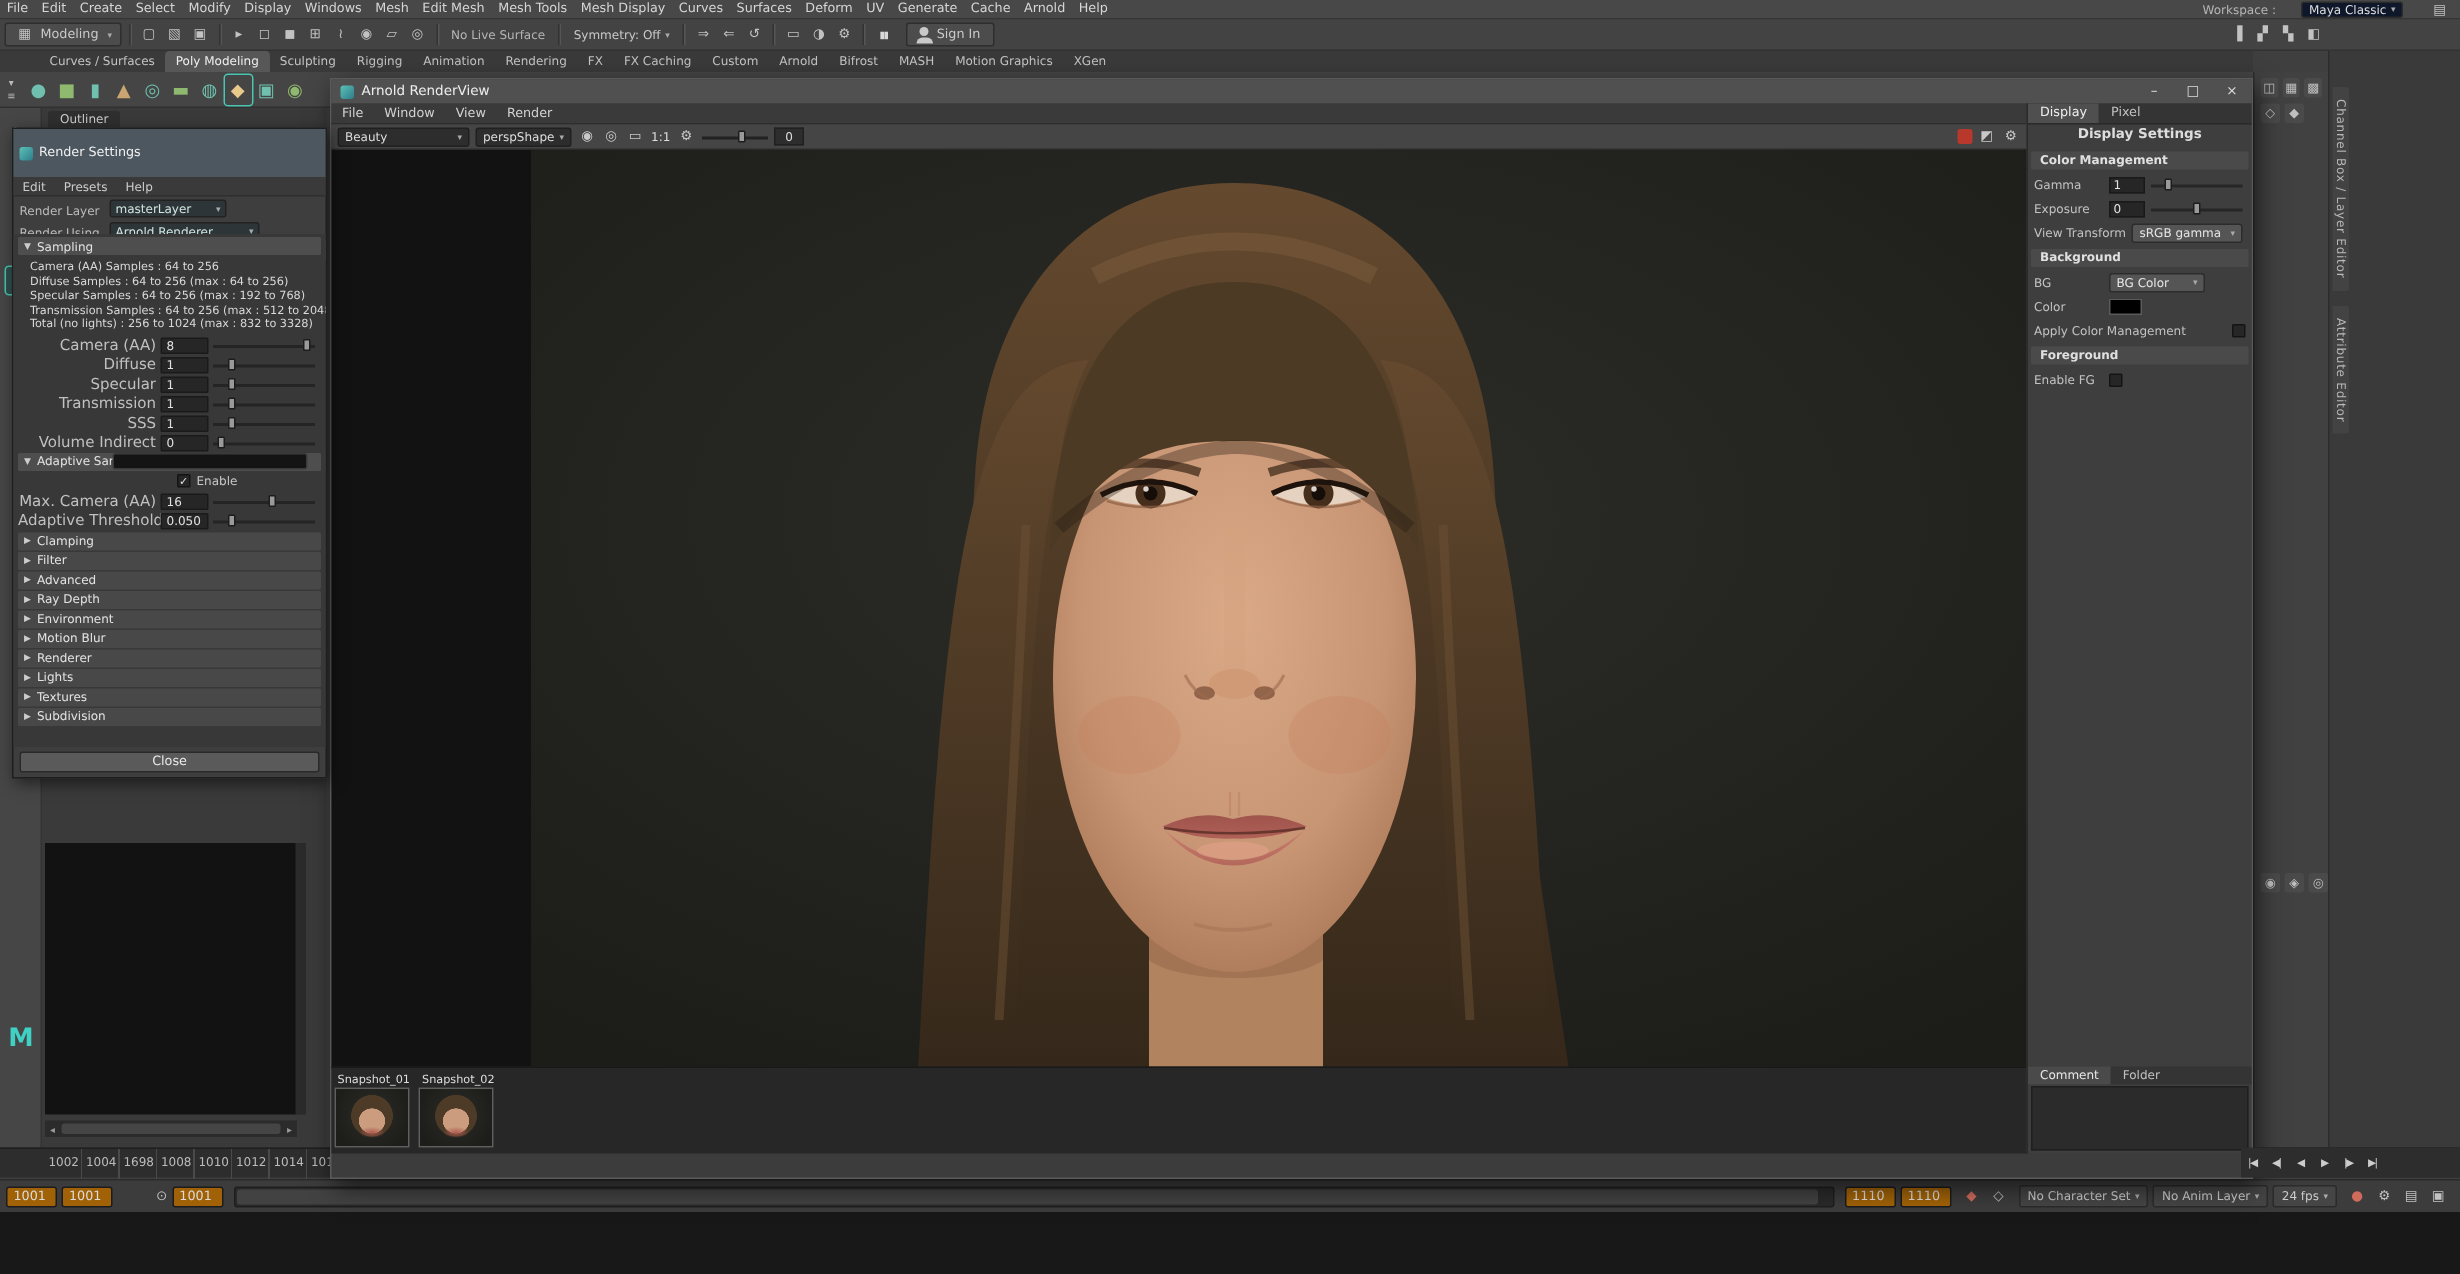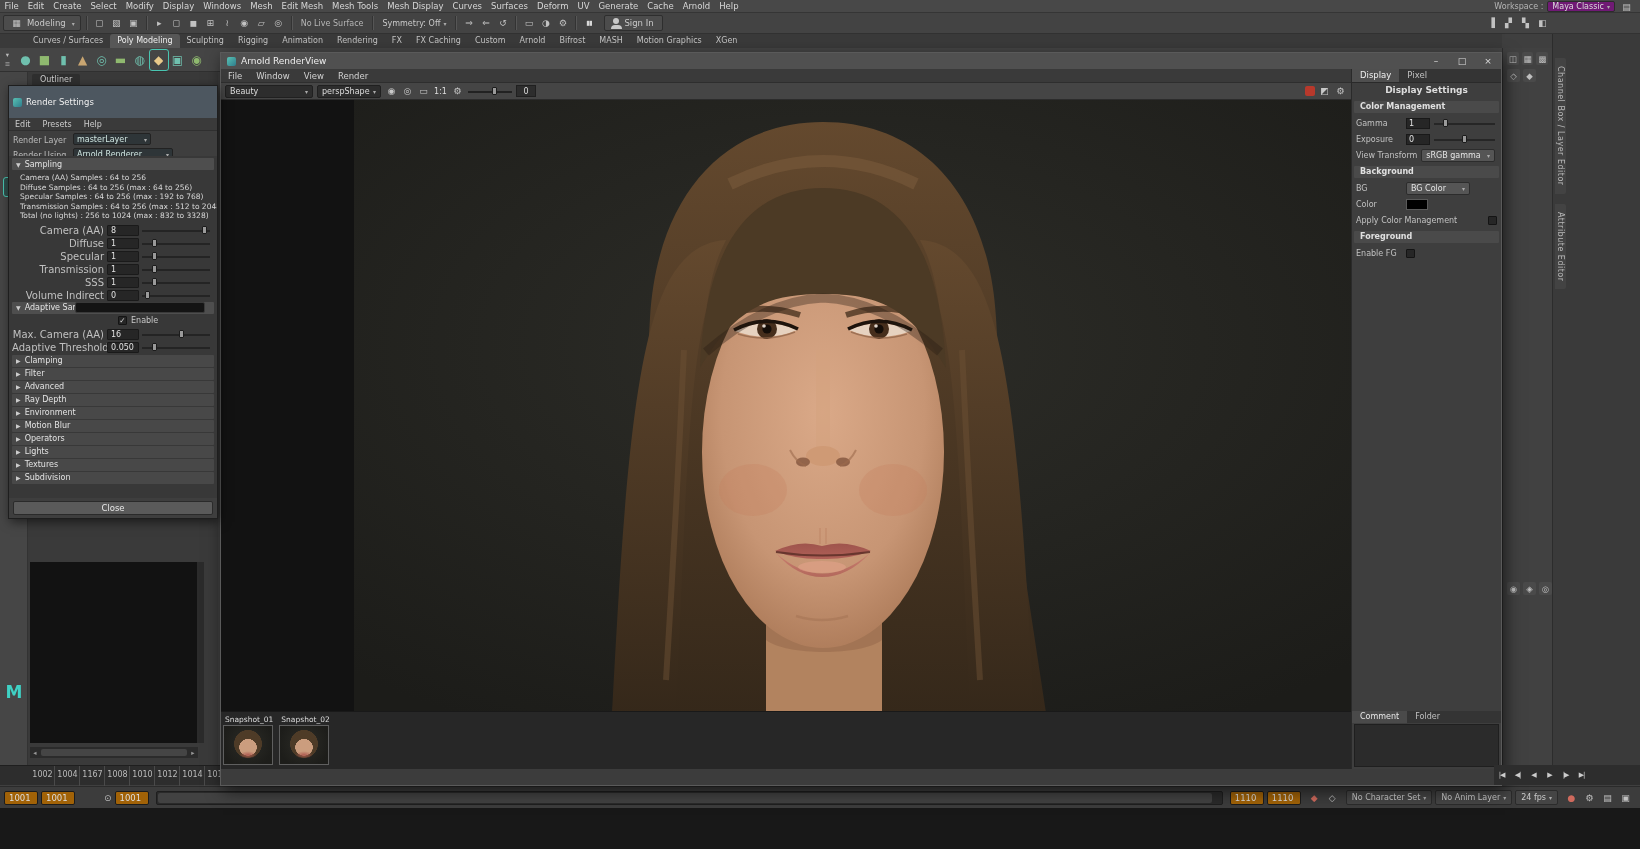--- a/index.html
+++ b/index.html
@@ -5,23 +5,23 @@
 *{margin:0;padding:0;box-sizing:border-box}
 html,body{width:1640px;height:849px;overflow:hidden;background:#161616;font-family:"DejaVu Sans","Liberation Sans",sans-serif;user-select:none}
 #app{position:relative;width:1640px;height:849px;background:#3f3f3f;font-size:9px;color:#c9c9c9}
 .abs{position:absolute}
 .arw{font-size:6px;color:#aaa;margin-left:3px}
 
 
 .menubar{left:0;top:0;width:1640px;height:13px;background:#484848;border-bottom:1px solid #353535;display:flex;align-items:center}
 .mb-items{display:flex}
 .mb-item{padding:0 4.5px;font-size:8.5px;line-height:13px;color:#d6d6d6;white-space:nowrap}
-.workspace{position:absolute;right:6px;top:0;display:flex;align-items:center;height:13px;gap:4px}
+.workspace{position:absolute;right:6px;top:0;display:flex;align-items:center;height:13px;gap:17px}
 .ws-label{font-size:8px;color:#b5b5b5}
-.ws-box{display:flex;align-items:center;background:#701a75;border:1px solid #2c2c2c;border-radius:2px;padding:0 4px;height:11px;font-size:8px;color:#ddd}
+.ws-box{display:flex;align-items:center;background:#0f172a;border:1px solid #2c2c2c;border-radius:2px;padding:0 4px;height:11px;font-size:8px;color:#ddd}
 
 
 .statusline{left:0;top:13px;width:1640px;height:21px;background:#434343;border-bottom:1px solid #323232;display:flex;align-items:center;padding:0 3px}
 .mode-box{display:flex;align-items:center;gap:3px;background:#4c4c4c;border:1px solid #2e2e2e;border-radius:2px;height:16px;padding:0 5px;font-size:8.5px}
 .vdiv{width:1px;height:14px;background:#333;margin:0 5px;box-shadow:1px 0 0 #565656}
 .igroup{display:flex;gap:2px;align-items:center}
 .sicon{width:15px;height:15px;display:flex;align-items:center;justify-content:center;font-size:9px;color:#c2c2c2;border-radius:2px}
 .sl-text{font-size:8px;color:#b5b5b5;padding:0 4px;white-space:nowrap}
 .sym-box{display:flex;align-items:center;font-size:8px;padding:0 4px;height:16px;white-space:nowrap}
 .pause{color:#d8d8d8;font-size:6.5px;letter-spacing:-1px}
@@ -365,21 +365,21 @@
     <div class="vtab">Channel Box / Layer Editor</div>
         <div class="vtab">Attribute Editor</div>
       </div>
   </div>
 
   <div class="timeline abs">
     <div class="ticks">
 
     <span class="tick">1002</span>
         <span class="tick">1004</span>
-        <span class="tick">1167</span>
+        <span class="tick">1698</span>
         <span class="tick">1008</span>
         <span class="tick">1010</span>
         <span class="tick">1012</span>
         <span class="tick">1014</span>
         <span class="tick">1016</span>
       </div>
   </div>
   <div class="playback abs">
 
   <span class="pb-btn">|◀</span>
@@ -568,21 +568,21 @@
           <div class="sec-header collapsed">
           <span class="tri">▶</span>
           <span>Environment</span>
         </div>
           <div class="sec-header collapsed">
           <span class="tri">▶</span>
           <span>Motion Blur</span>
         </div>
           <div class="sec-header collapsed">
           <span class="tri">▶</span>
-          <span>Operators</span>
+          <span>Renderer</span>
         </div>
           <div class="sec-header collapsed">
           <span class="tri">▶</span>
           <span>Lights</span>
         </div>
           <div class="sec-header collapsed">
           <span class="tri">▶</span>
           <span>Textures</span>
         </div>
           <div class="sec-header collapsed">

